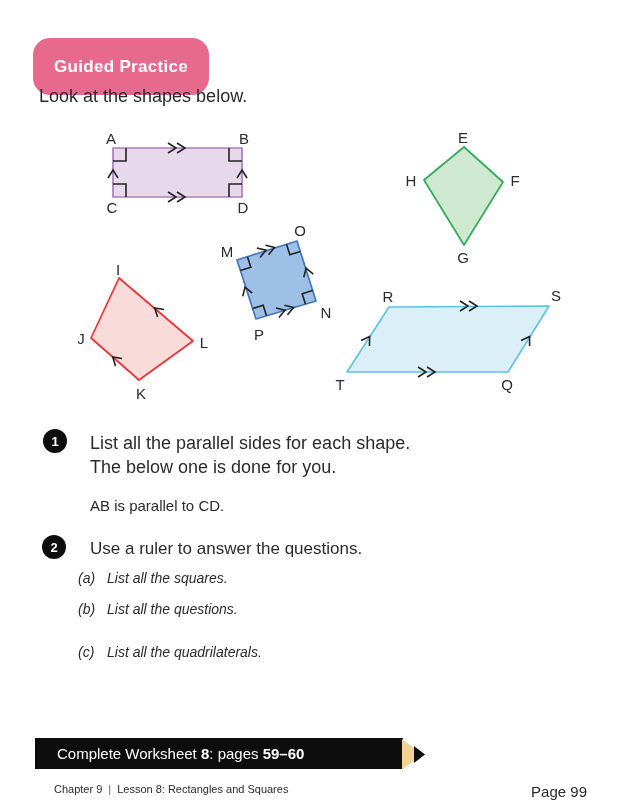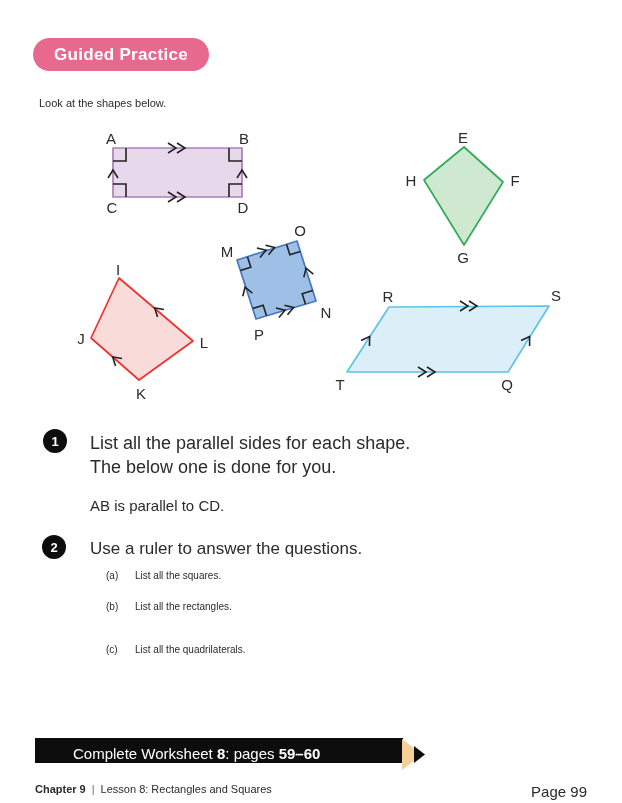--- a/index.html
+++ b/index.html
@@ -3,48 +3,48 @@
 <meta charset="utf-8">
 <style>
   html,body{margin:0;padding:0;background:#fff;}
   .page{
     position:relative;width:622px;height:803px;background:#ffffff;overflow:hidden;
     font-family:"Liberation Sans",sans-serif;color:#2b2b2b;
   }
   .badge{
     position:absolute;left:33px;top:38px;height:33px;line-height:33px;
     background:#e8698e;color:#ffffff;font-weight:700;font-size:17px;
-    padding:0 21px;border-radius:17px;letter-spacing:.3px;
+    padding:12px 21px;border-radius:17px;letter-spacing:.3px;
   }
-  .intro{position:absolute;left:39px;top:97px;font-size:11px;}
+  .intro{position:absolute;left:39px;top:86px;font-size:18px;}
   .shapes-svg{position:absolute;left:0;top:0;width:622px;height:420px;}
   .shapes-svg text{font-family:"Liberation Sans",sans-serif;font-size:15px;fill:#2b2b2b;}
   .q-circle{
     position:absolute;width:24px;height:24px;border-radius:50%;background:#0d0d0d;
     color:#fff;font-weight:700;font-size:13px;display:flex;align-items:center;justify-content:center;
   }
   .q1-circle{left:43px;top:429px;}
   .q2-circle{left:42px;top:535px;}
   .q1-text{position:absolute;left:90px;top:431px;font-size:18px;line-height:24px;}
   .q1-answer{position:absolute;left:90px;top:484px;font-size:15px;margin-top:13px;}
   .q2-text{position:absolute;left:90px;top:539px;font-size:17px;}
-  .q2-item{position:absolute;left:106px;font-size:10px;}
+  .q2-item{position:absolute;left:78px;font-size:14px;font-style:italic;}
   .q2-item .it-label{display:inline-block;width:29px;}
   .q2-item-a{top:570px;}
   .q2-item-b{top:601px;}
   .q2-item-c{top:632px;margin-top:12px;}
   .banner{
-    position:absolute;left:35px;top:738px;width:368px;height:25px;background:#0d0d0d;
-    color:#fff;font-size:15px;line-height:31px;padding-left:38px;box-sizing:border-box;
+    position:absolute;left:35px;top:738px;width:368px;height:31px;background:#0d0d0d;
+    color:#fff;font-size:15px;line-height:31px;padding-left:22px;box-sizing:border-box;
     white-space:nowrap;
   }
   .banner .bold{font-weight:700;}
   .pencil-tip{position:absolute;left:402px;top:738px;}
   .footer-left{position:absolute;left:35px;top:783px;font-size:11px;white-space:nowrap;}
-  .footer-left .chapter{font-weight:700;}
+  .footer-left .chapter{font-weight:400;margin-left:19px;}
   .footer-left .divider{margin:0 6px;color:#6a6a6a;}
   .footer-right{position:absolute;right:35px;top:783px;font-size:15px;}
 </style>
 </head>
 <body>
 
 <div class="page">
 
   <div class="badge">Guided Practice</div>
 
@@ -121,21 +121,21 @@
 
   <div class="q-circle q2-circle">
     <span>2</span>
   </div>
   <div class="q2-text">Use a ruler to answer the questions.</div>
 
   <div class="q2-item q2-item-a">
     <span class="it-label">(a)</span><span>List all the squares.</span>
   </div>
   <div class="q2-item q2-item-b">
-    <span class="it-label">(b)</span><span>List all the rectangles.</span>
+    <span class="it-label">(b)</span><span>List all the questions.</span>
   </div>
   <div class="q2-item q2-item-c">
     <span class="it-label">(c)</span><span>List all the quadrilaterals.</span>
   </div>
 
   <div class="banner"><span>Complete Worksheet </span><span class="bold">8</span><span>: pages </span><span class="bold">59–60</span></div>
 
   <svg class="pencil-tip" width="30" height="33" viewBox="0 0 30 33">
     <polygon points="0,1 0,32 20,16.5" fill="#f4cf96"></polygon>
     <polygon points="12,8 12,25 23,16.5" fill="#0d0d0d"></polygon>

